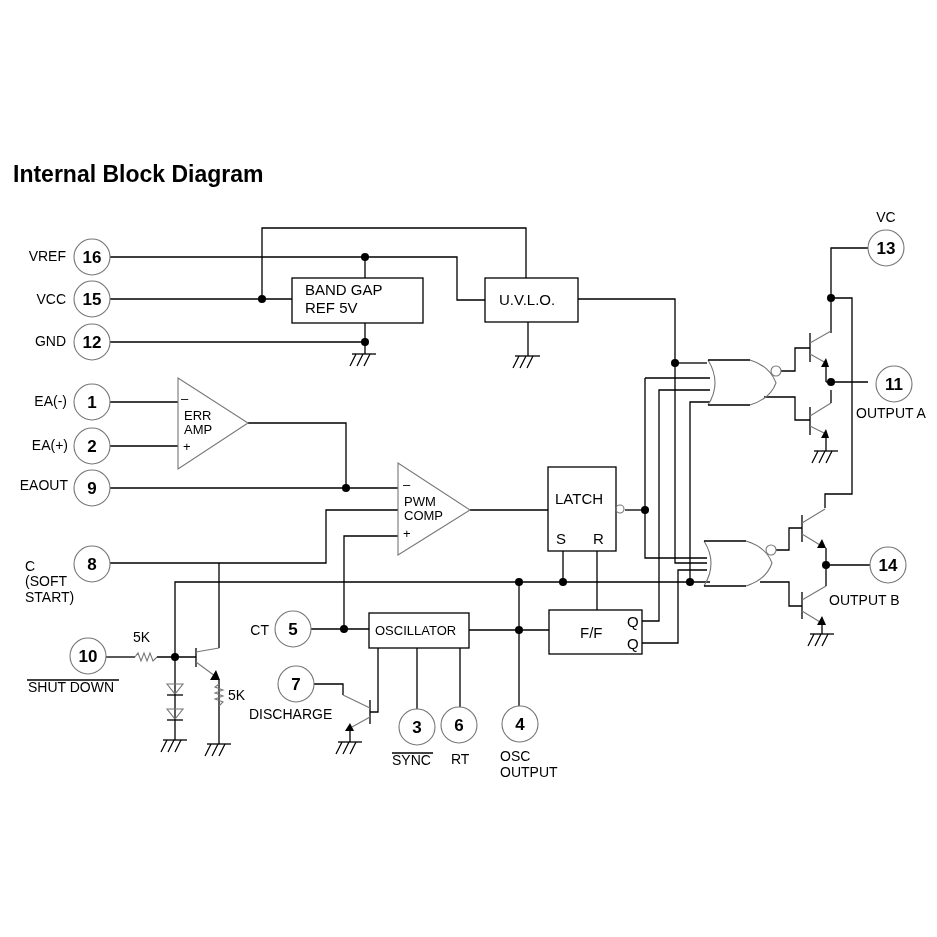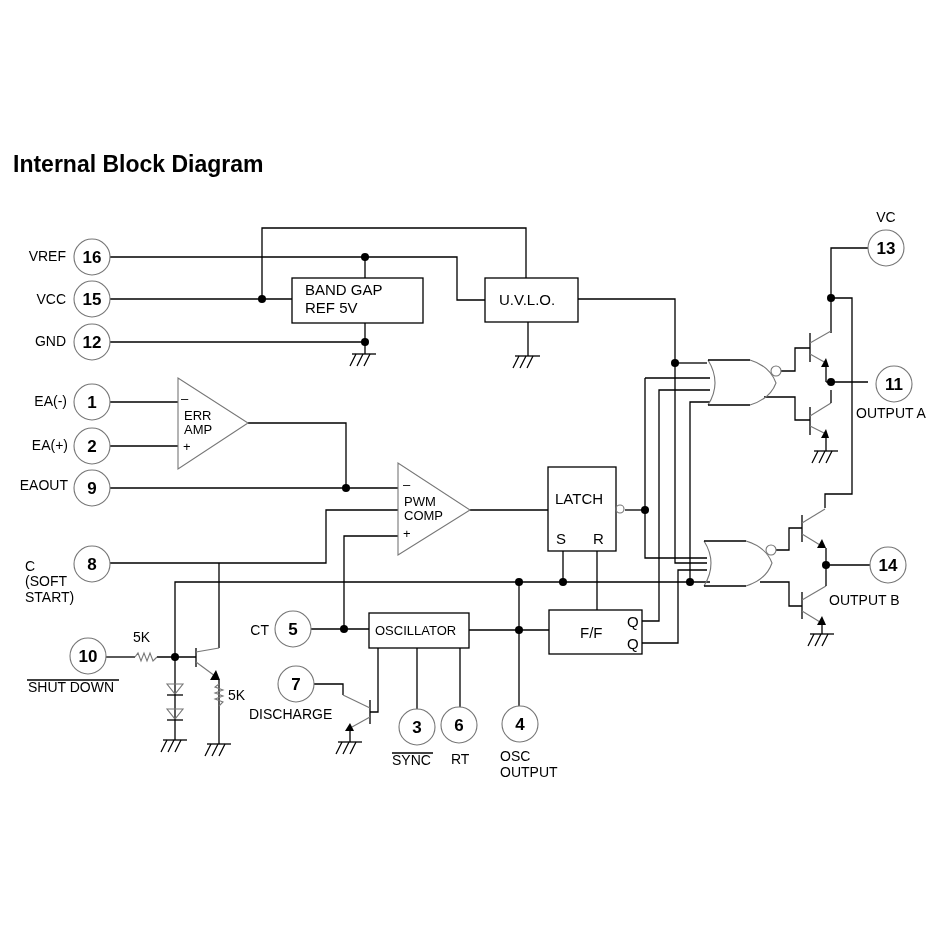--- a/index.html
+++ b/index.html
@@ -1,17 +1,17 @@
 <!DOCTYPE html>
 <html><head>
 <meta charset="utf-8">
 <style>
   html, body { margin: 0; padding: 0; background: #ffffff; }
   body { width: 937px; height: 937px; position: relative; overflow: hidden; font-family: "Liberation Sans", sans-serif; }
-  #title { position: absolute; left: 13px; top: 151px; font-size: 23px; font-weight: bold; color: #000; font-family: "Liberation Sans", sans-serif; }
+  #title { position: absolute; left: 13px; top: 161px; font-size: 23px; font-weight: bold; color: #000; font-family: "Liberation Sans", sans-serif; }
   svg { position: absolute; left: 0; top: 0; }
   .w { stroke: #000; stroke-width: 1.3; fill: none; }
   .g { stroke: #777; stroke-width: 1.1; fill: none; }
   .box { stroke: #000; stroke-width: 1.3; fill: #fff; }
   .pin { stroke: #777; stroke-width: 1.1; fill: #fff; }
   .dot { fill: #000; }
   .pn { font-family: "Liberation Sans", sans-serif; font-weight: bold; font-size: 17px; fill: #000; }
   .lb { font-family: "Liberation Sans", sans-serif; font-size: 14px; fill: #000; }
   .lbs { font-family: "Liberation Sans", sans-serif; font-size: 14px; fill: #000; }
   .blk { font-family: "Liberation Sans", sans-serif; font-size: 15px; fill: #000; }

